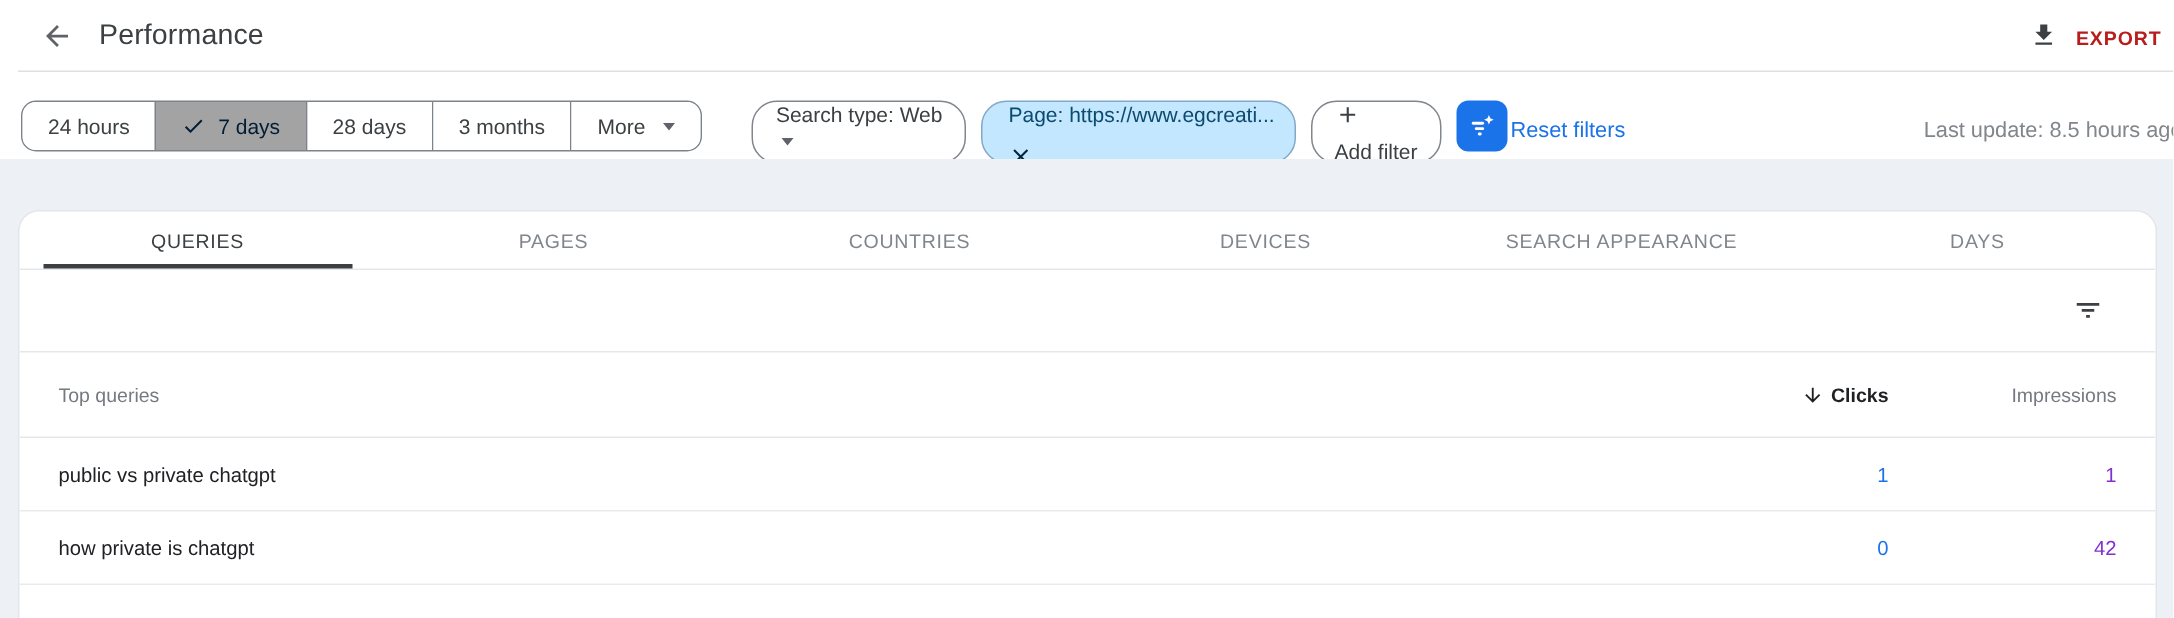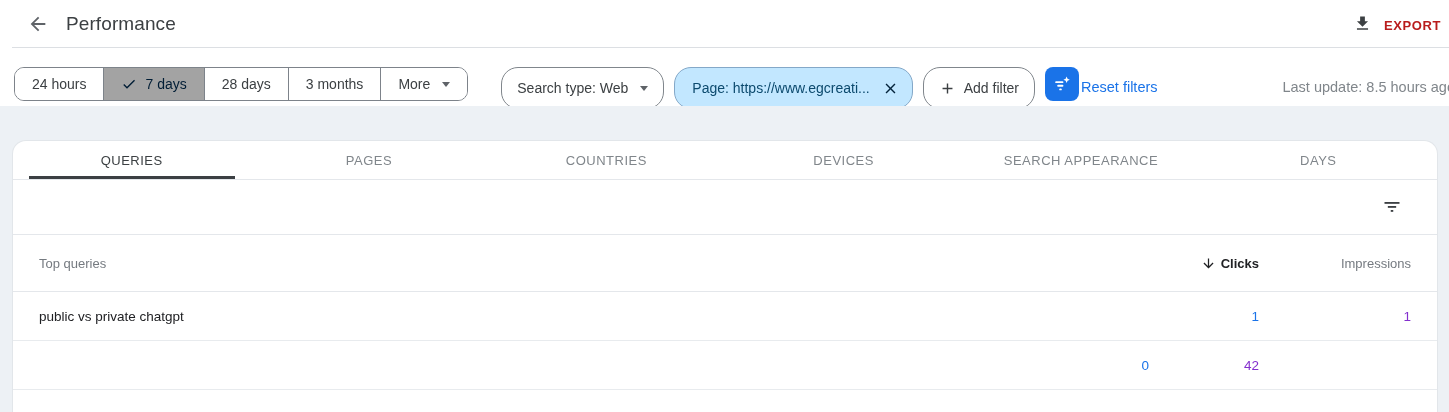--- a/index.html
+++ b/index.html
@@ -71,31 +71,32 @@
     border-right: 1px solid #7d838a;
     cursor: pointer;
     font-family: inherit;
     white-space: nowrap;
   }
   .seg:last-child { border-right: none; }
   .seg.selected { background: #a3a3a3; color: #001d35; font-weight: 500; }
   .check-icon svg { display: block; }
 
   .pill {
-    display: flex; align-items: center; gap: 8px;
+    display: flex; gap: 8px;
     height: 42px;
     padding: 0 15px;
     border-radius: 17px;
     border: 1px solid #80868c;
     background: #fff;
     font-size: 14px;
     color: #3c4043;
     cursor: pointer;
     font-family: inherit;
     white-space: nowrap;
+    flex-direction: column;
   }
   .pill.chip-active {
     background: #c2e7ff;
     border-color: #84a8c8;
     color: #0c4a6e;
     padding: 0 13px 0 17px;
     gap: 12px;
   }
   .caret-down {
     width: 0; height: 0;
@@ -336,18 +337,19 @@
       <div class="th-impressions">Impressions</div>
     </div>
 
     <div class="trow">
       <div class="td-query">public vs private chatgpt</div>
       <div class="td-clicks">1</div>
       <div class="td-impressions">1</div>
     </div>
 
     <div class="trow">
+      <div class="td-query">how private is chatgpt</div>
       <div class="td-clicks">0</div>
       <div class="td-impressions">42</div>
     </div>
 
   </div>
 </div>
 
 </body></html>

